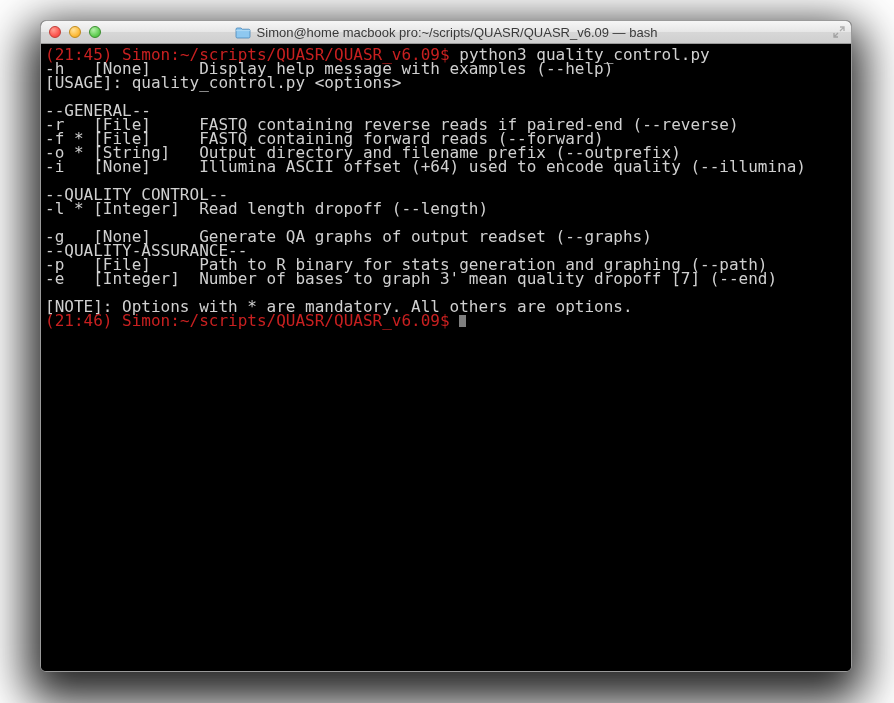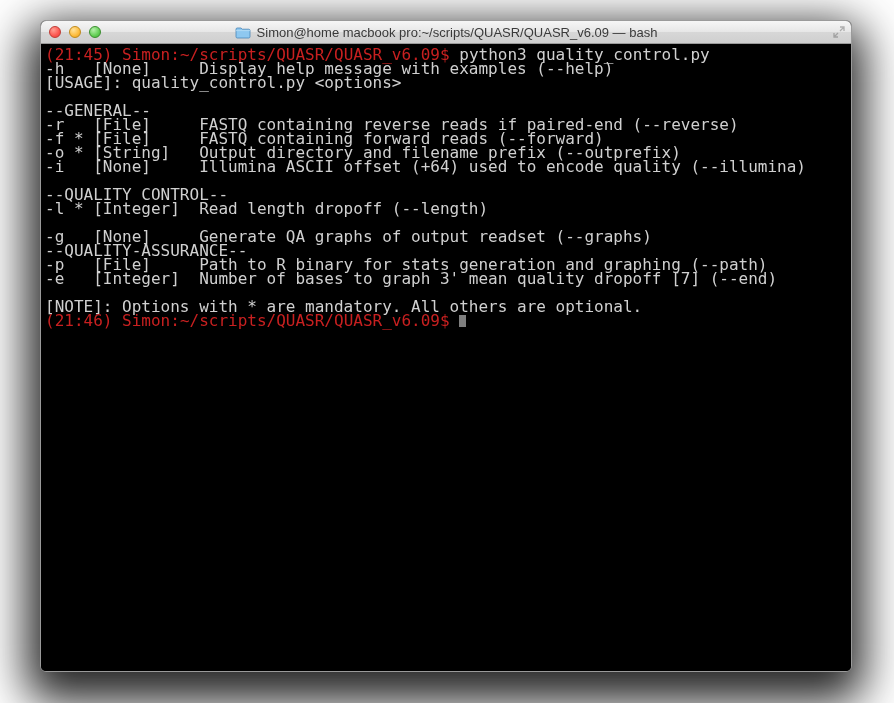--- a/index.html
+++ b/index.html
@@ -140,18 +140,18 @@
       <div class="term-line">-i   [None]     Illumina ASCII offset (+64) used to encode quality (--illumina)</div>
       <div class="term-line"> </div>
       <div class="term-line">--QUALITY CONTROL--</div>
       <div class="term-line">-l * [Integer]  Read length dropoff (--length)</div>
       <div class="term-line"> </div>
       <div class="term-line">-g   [None]     Generate QA graphs of output readset (--graphs)</div>
       <div class="term-line">--QUALITY-ASSURANCE--</div>
       <div class="term-line">-p   [File]     Path to R binary for stats generation and graphing (--path)</div>
       <div class="term-line">-e   [Integer]  Number of bases to graph 3' mean quality dropoff [7] (--end)</div>
       <div class="term-line"> </div>
-      <div class="term-line">[NOTE]: Options with * are mandatory. All others are optional.</div>
+      <div class="term-line">[NOTE]: Options with * are mandatory. All others are options.</div>
       <div class="term-line"><span class="red">(21:46)</span> <span class="red">Simon:~/scripts/QUASR/QUASR_v6.09</span><span class="red">$</span> <span class="cursor"></span></div>
     </div>
 
   </div>
 </div>
 
 </body></html>

